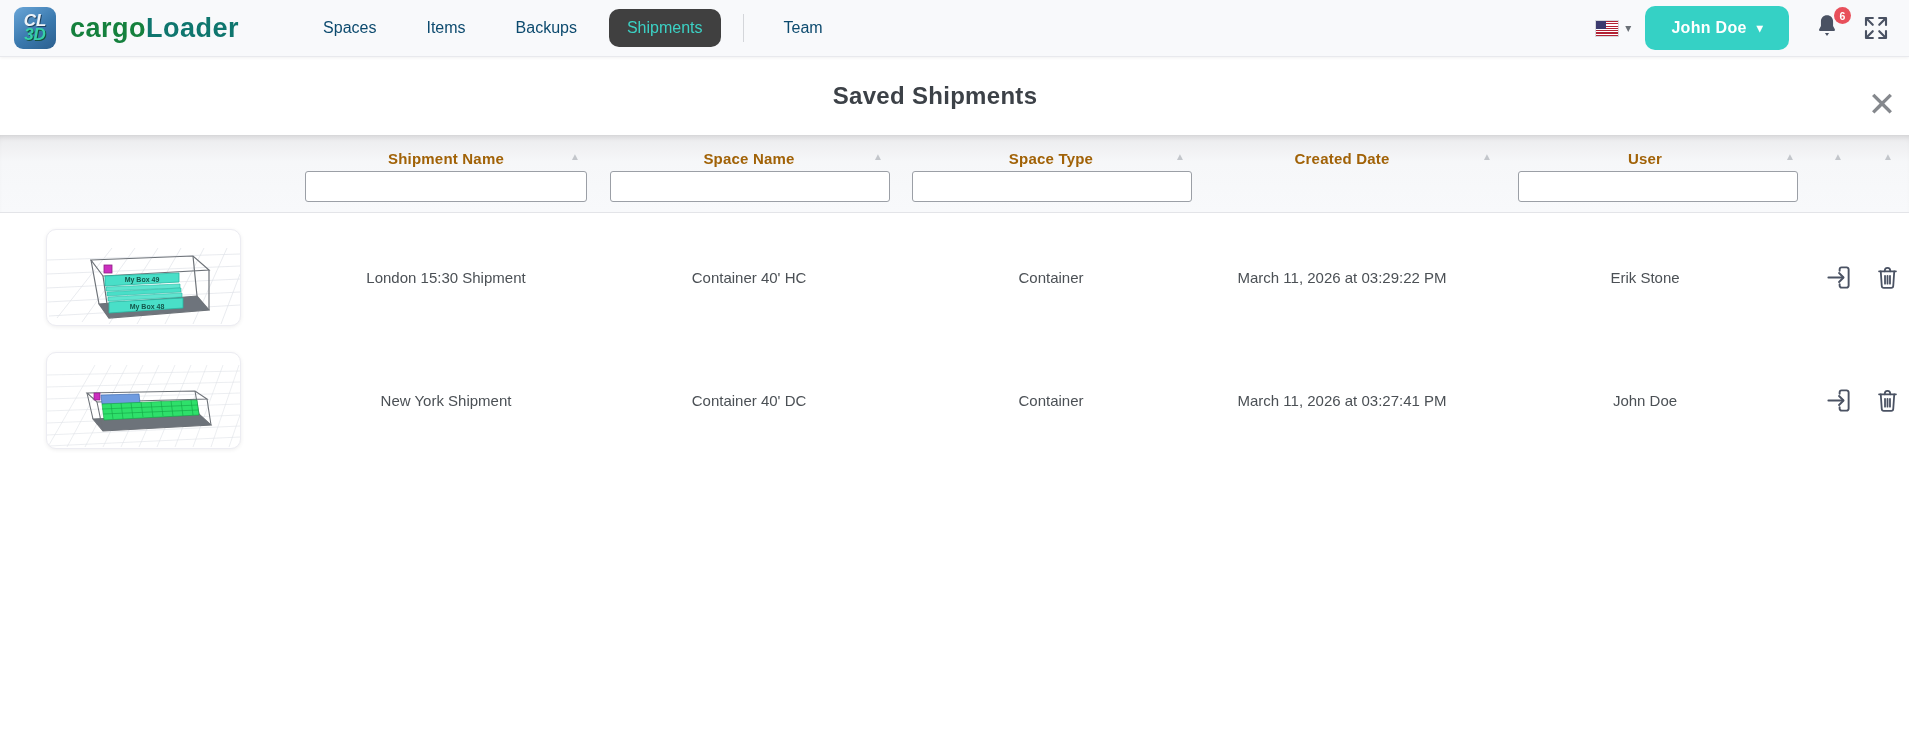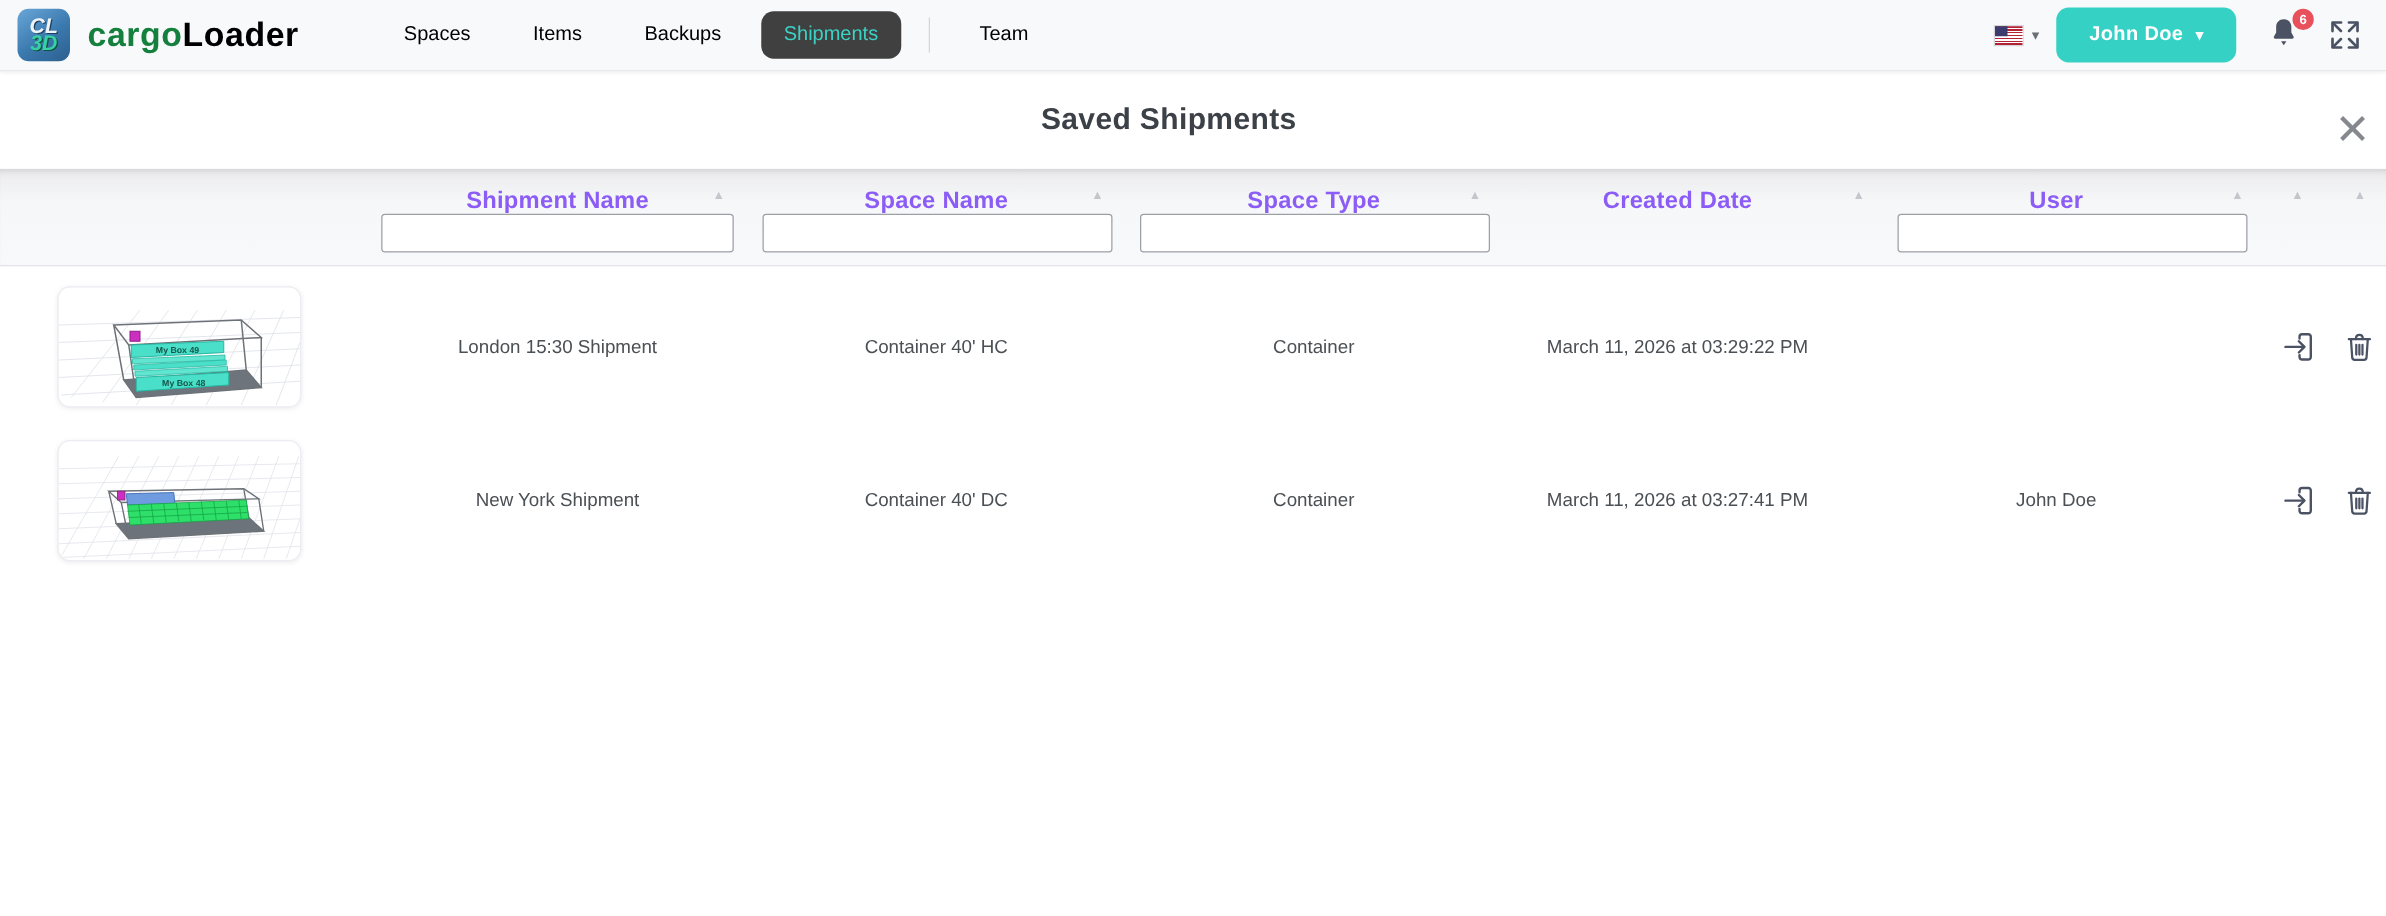--- a/index.html
+++ b/index.html
@@ -13,24 +13,24 @@
             box-shadow:0 1px 3px rgba(0,0,0,.06);
             display:flex; align-items:center; padding:0 14px; z-index:5; }
   .logo-badge { width:42px; height:42px; border-radius:9px; flex:0 0 auto;
             background:linear-gradient(145deg,#6aa6d8 0%,#3a79ae 55%,#2c5f8e 100%);
             display:flex; flex-direction:column; align-items:center; justify-content:center;
             font-weight:bold; font-style:italic; line-height:.85; }
   .logo-badge .l1 { font-size:17px; color:#eef3f8; text-shadow:1px 1px 0 #1d3f5e; }
   .logo-badge .l2 { font-size:17px; color:#37d1a8; text-shadow:1px 1px 0 #14513c; }
   .brand { margin-left:14px; font-size:27px; font-weight:bold; letter-spacing:.5px; }
   .brand .gray { color:#15803d; }
-  .brand .teal { color:#000000; }
+  .brand .teal { color:#0f766e; }
 
   .nav-items { display:flex; align-items:center; margin-left:66px; gap:14px; }
-  .nav-item { font-size:16px; color:#000000; padding:10px 18px; border-radius:10px;
+  .nav-item { font-size:16px; color:#0c4a6e; padding:10px 18px; border-radius:10px;
               cursor:pointer; white-space:nowrap; }
   .nav-item.active { background:#404040; color:#3bd2c5; }
   .nav-divider { width:1px; height:28px; background:#d4d6da; margin:0 8px; }
 
   .nav-right { margin-left:auto; display:flex; align-items:center; gap:14px; }
   .lang { display:flex; align-items:center; gap:7px; cursor:pointer; }
   .flag { position:relative; width:22px; height:15px;
           background:repeating-linear-gradient(#b22234 0 1.2px,#fff 1.2px 2.3px);
           box-shadow:0 0 0 1px #d6d8dc; }
   .flag::after { content:""; position:absolute; left:0; top:0; width:10px; height:8px;
@@ -54,21 +54,21 @@
   .close-btn { position:absolute; left:1862px; top:84px; width:40px; height:40px;
           font-size:34px; font-weight:300; color:#85888d; display:flex; align-items:center;
           justify-content:center; cursor:pointer; line-height:1; }
 
   
   .head-band { position:absolute; left:0; top:135px; width:1909px; height:78px;
           background:linear-gradient(#ebebed 0%, #f6f7f9 35%, #f8f9fb 100%);
           border-bottom:1px solid #e3e4e8;
           box-shadow:inset 0 5px 6px -4px rgba(0,0,0,.14); }
   .col-label { position:absolute; top:150px; width:300px; text-align:center;
-          font-size:19px; font-weight:bold; color:#8b5cf6; letter-spacing:.2px; }
+          font-size:15px; font-weight:bold; color:#a16207; letter-spacing:.2px; }
   .sort-arrow { position:absolute; top:151px; width:14px; text-align:center;
           font-size:10px; color:#c3c6cb; cursor:pointer; }
   .filter-input { position:absolute; top:171px; height:31px; background:#fff;
           border:1px solid #9b9fa6; border-radius:3px; padding:0 8px; font-size:14px;
           color:#3c4147; outline:none; }
 
   
   .row { position:absolute; left:0; width:1909px; height:97px; }
   .thumb-card { position:absolute; left:46px; top:0; width:195px; height:97px;
           background:#fff; border:1px solid #ececf2; border-radius:10px;
@@ -184,20 +184,21 @@
         <polygon points="60,62 134,58 134,62 60,66" fill="#49dfc8" stroke="#27b7a2" stroke-width="0.6"></polygon>
         <polygon points="61,67 135,63 135,67 61,71" fill="#5fe5d0" stroke="#27b7a2" stroke-width="0.6"></polygon>
         <polygon points="62,72 136,68 136,78 62,83" fill="#49dfc8" stroke="#27b7a2" stroke-width="0.8"></polygon>
         <text x="100" y="79" font-size="7" font-weight="bold" fill="#14564a" text-anchor="middle">My Box 48</text>
       </svg>
     </div>
     <div class="cell c-shipment">London 15:30 Shipment</div>
     <div class="cell c-space">Container 40' HC</div>
     <div class="cell c-type">Container</div>
     <div class="cell c-date">March 11, 2026 at 03:29:22 PM</div>
+    <div class="cell c-user">Erik Stone</div>
     <div class="row-icon ri-open">
       <svg width="27" height="27" viewBox="0 0 24 24" fill="none" stroke="#4a5263" stroke-width="1.7" stroke-linecap="round" stroke-linejoin="round">
         <path d="M13 6V4.8A1.8 1.8 0 0 1 14.8 3h4.4A1.8 1.8 0 0 1 21 4.8v14.4a1.8 1.8 0 0 1-1.8 1.8h-4.4A1.8 1.8 0 0 1 13 19.2V18"></path>
         <path d="M3 12h13"></path>
           <path d="M12.5 8l4 4-4 4"></path>
       </svg>
     </div>
     <div class="row-icon ri-del">
       <svg width="27" height="27" viewBox="0 0 24 24" fill="none" stroke="#4a5263" stroke-width="1.6" stroke-linecap="round" stroke-linejoin="round">
         <path d="M4.5 6.5h15"></path>

